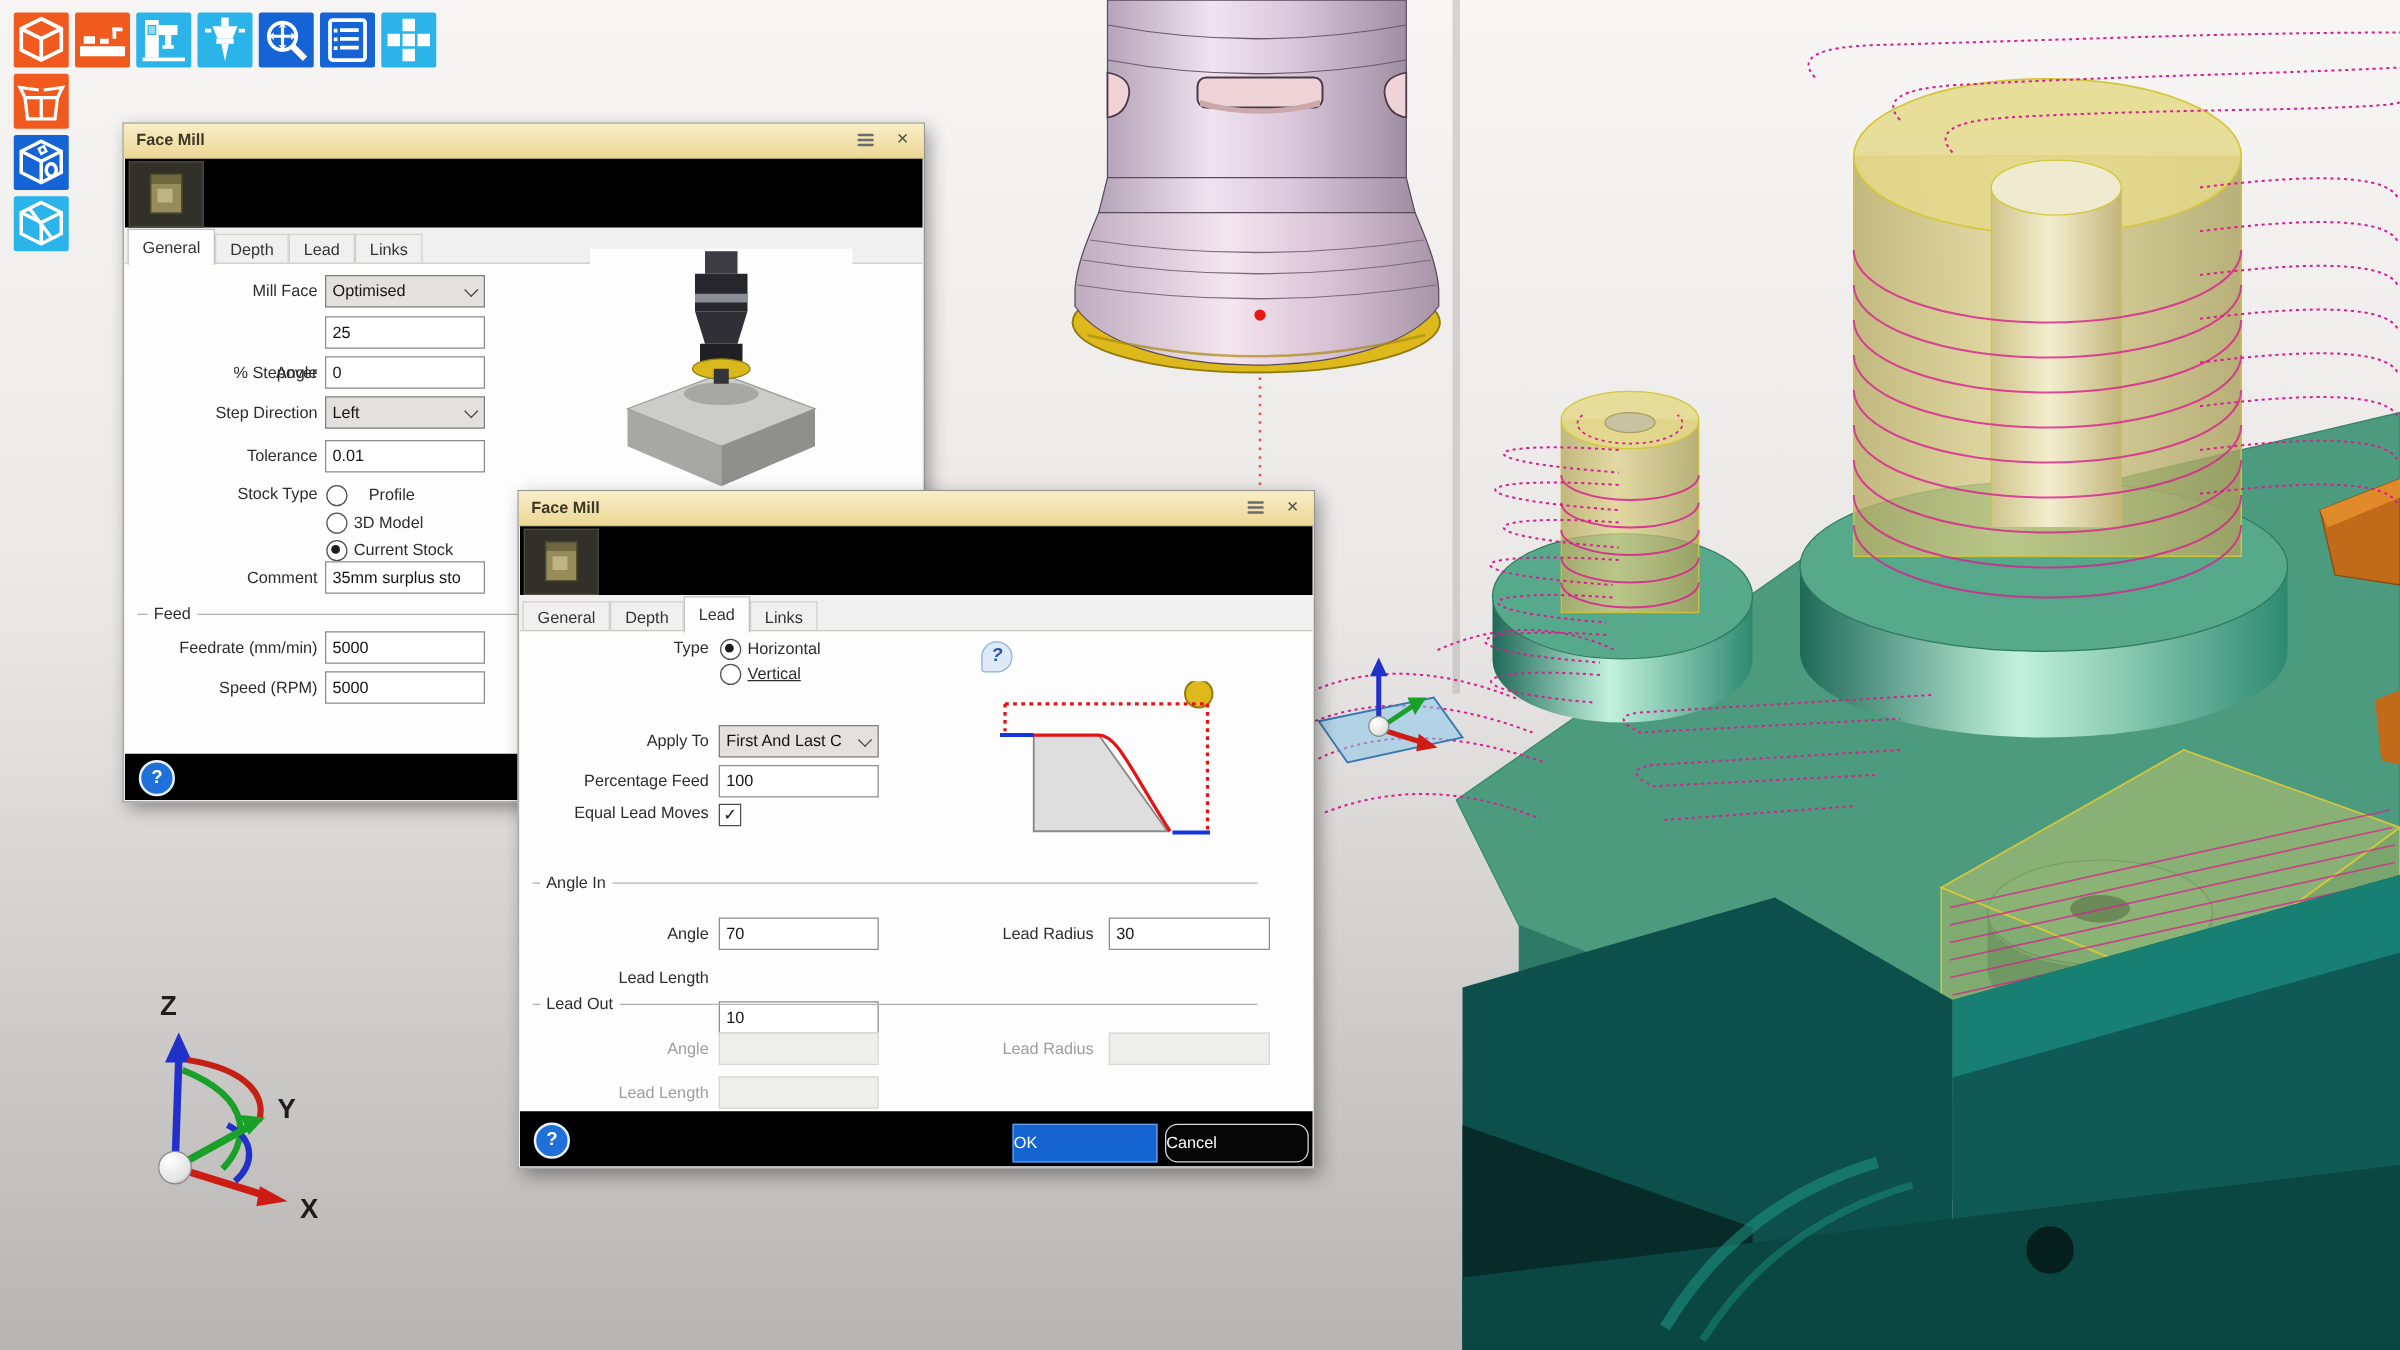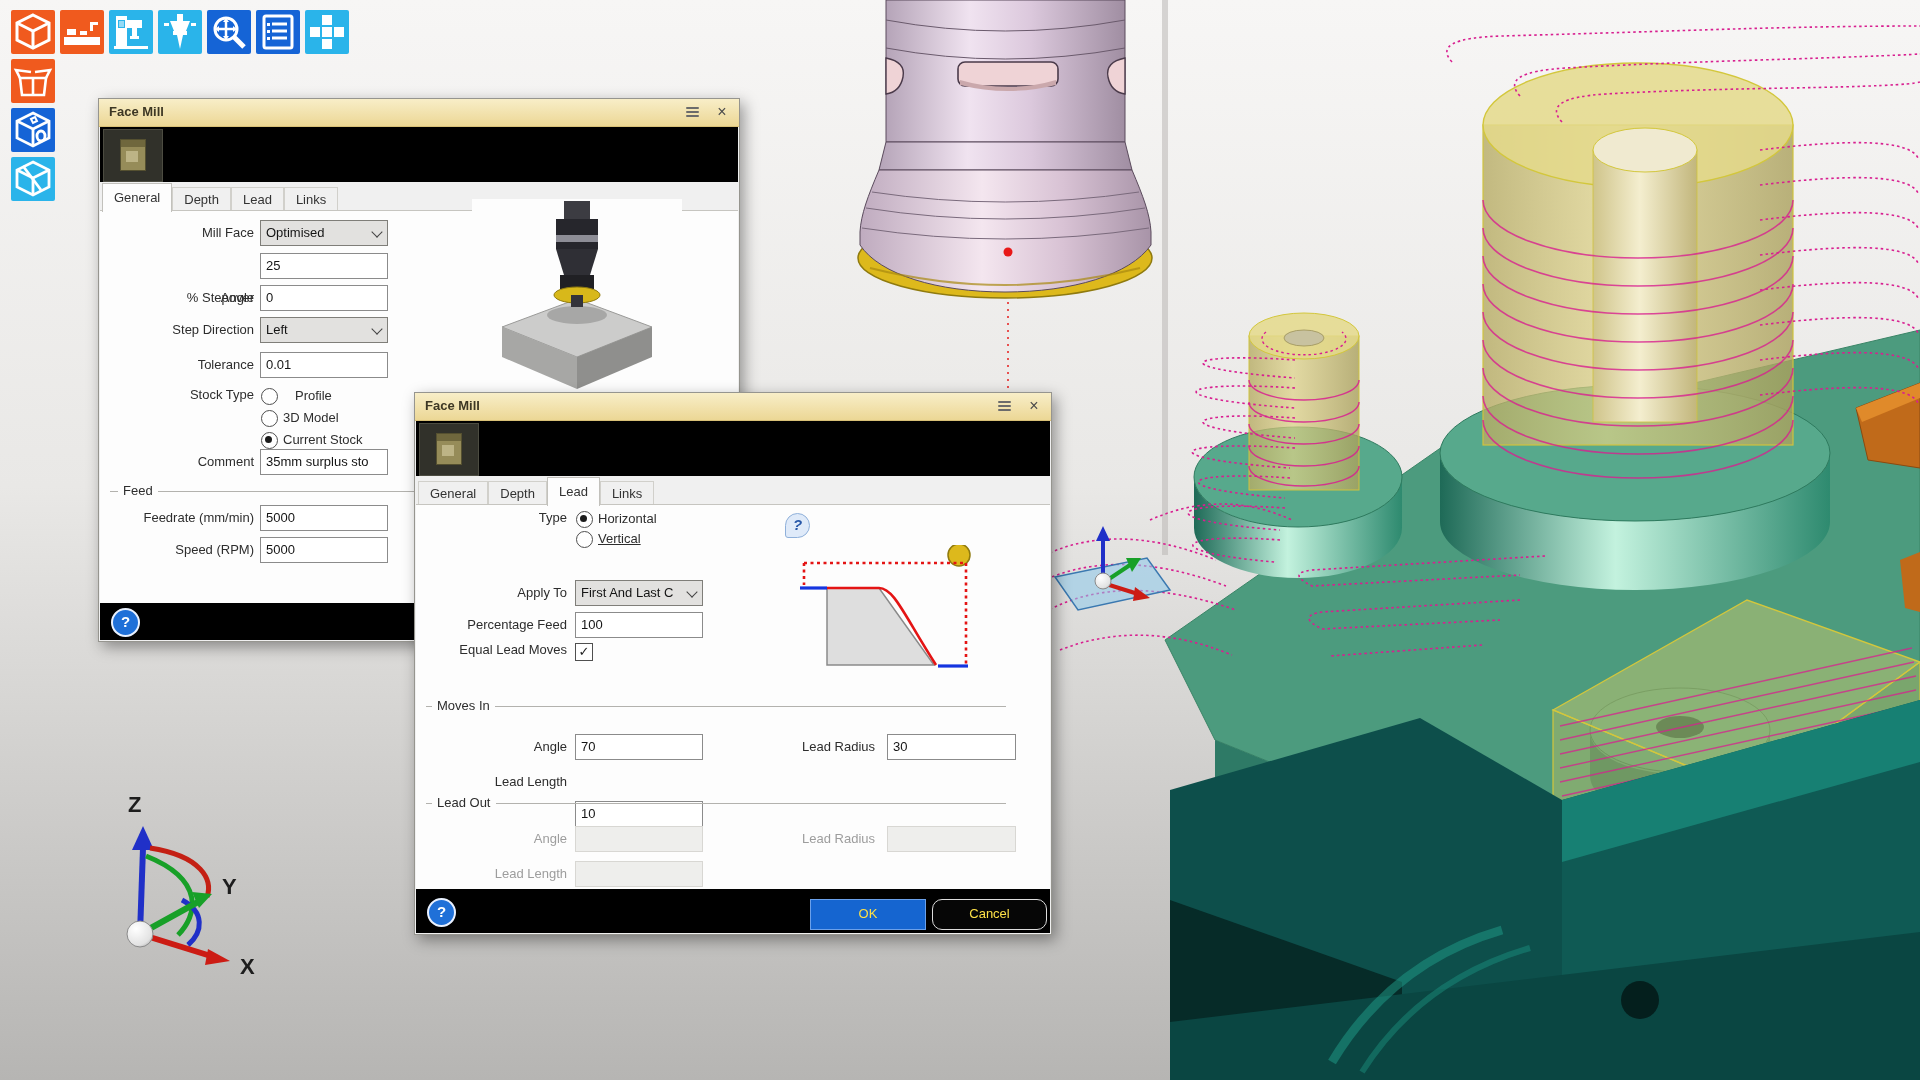--- a/index.html
+++ b/index.html
@@ -48,21 +48,21 @@
          font-size:13px;line-height:15px;text-align:center;color:#222;}
   .gline{position:absolute;height:1px;background:#b3b2ae;}
   .glegend{position:absolute;font-size:13px;color:#2d2d2d;background:#fdfdfd;padding:0 5px;}
   .bbar{position:absolute;left:1px;right:1px;bottom:1px;background:#000;}
   .helpc{position:absolute;width:25px;height:25px;border-radius:50%;background:#1f70d8;
          border:2px solid #e9f1ff;color:#fff;font-weight:bold;font-size:15px;line-height:24px;
          text-align:center;cursor:pointer;}
   .helpq{position:absolute;width:23px;height:23px;border-radius:50% 50% 50% 12%;background:#dfeaf9;
          border:1px solid #8fb0da;color:#2757a8;font-weight:bold;font-style:italic;font-size:15px;
          line-height:22px;text-align:center;cursor:pointer;}
-  .btn{position:absolute;height:29px;line-height:27px;text-align:center;font-size:13px;color:#fde047;cursor:pointer;}
+  .btn{position:absolute;height:29px;line-height:27px;text-align:left;font-size:13px;color:#ffffff;cursor:pointer;}
   .btn.ok{background:#1565d0;border:1px solid #6aa0ea;}
   .btn.cancel{background:#060606;border:1px solid #dcdcdc;}
   .thumb{position:absolute;background:#fdfdfd;}
 </style>
 </head>
 <body>
 
 <svg id="vp" width="1920" height="1080" viewBox="0 0 1920 1080">
   <defs>
     <linearGradient id="bgG" x1="0" y1="0" x2="0" y2="1">
@@ -501,21 +501,21 @@
     <span class="flbl" style="left:1px;top:75px;">Apply To</span>
     <span class="combo" style="left:159px;top:75px;width:103px;">
       <span style="display:inline-block;max-width:98px;overflow:hidden;white-space:nowrap;">First And Last C</span>
       <span class="chev"></span></span>
     <span class="flbl" style="left:1px;top:107px;">Percentage Feed</span>
     <span class="fld" style="left:159px;top:107px;width:116px;">100</span>
     <span class="flbl" style="left:1px;top:135px;line-height:20px;">Equal Lead Moves</span>
     <span class="check" style="left:159px;top:138px;">✓</span>
 
     <div class="gline" style="left:10px;top:201px;width:580px;"></div>
-    <span class="glegend" style="left:16px;top:193px;">Moves In</span>
+    <span class="glegend" style="left:16px;top:193px;">Angle In</span>
     <span class="flbl" style="left:1px;top:229px;">Angle</span>
     <span class="fld" style="left:159px;top:229px;width:116px;">70</span>
     <span class="flbl" style="left:309px;top:229px;">Lead Radius</span>
     <span class="fld" style="left:471px;top:229px;width:117px;">30</span>
     <span class="flbl" style="left:1px;top:264px;">Lead Length</span>
     <span class="fld" style="left:159px;top:264px;width:116px;margin-top:32px;">10</span>
 
     <div class="gline" style="left:10px;top:298px;width:580px;"></div>
     <span class="glegend" style="left:16px;top:290px;">Lead Out</span>
     <span class="flbl dis" style="left:1px;top:321px;">Angle</span>

